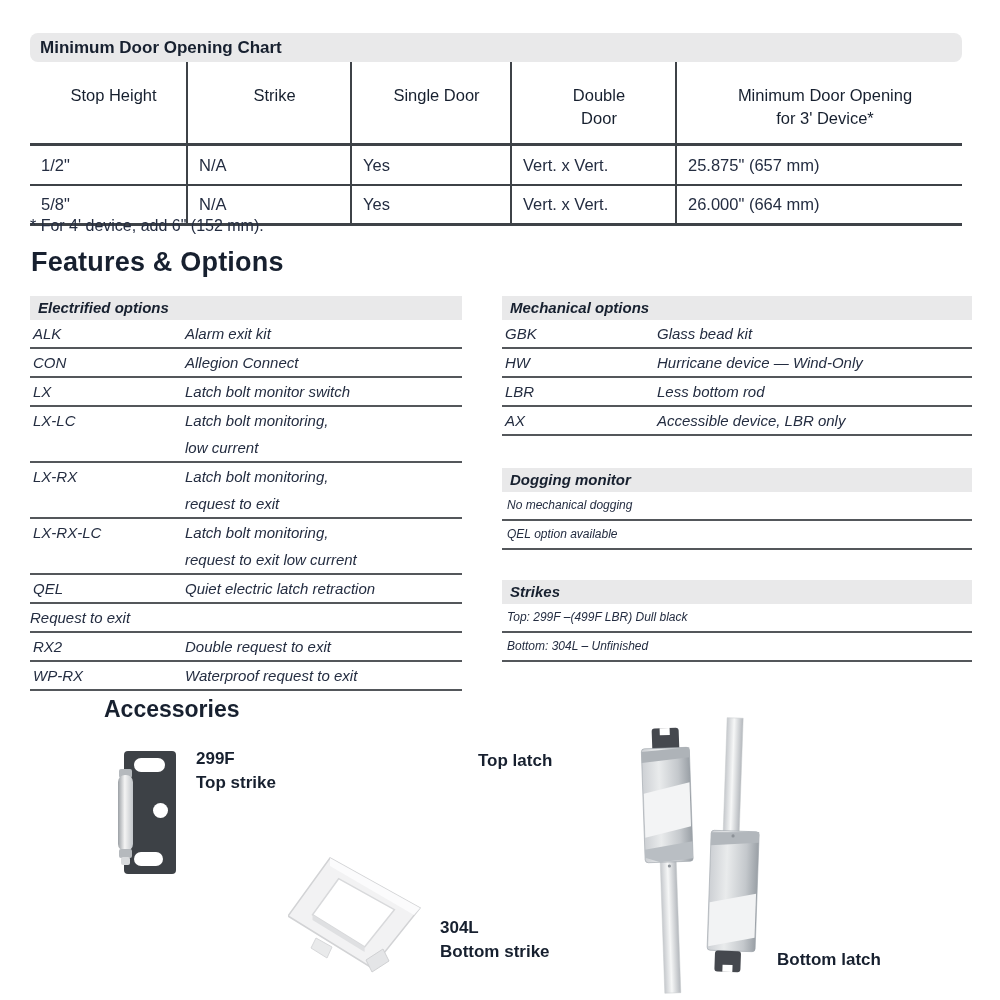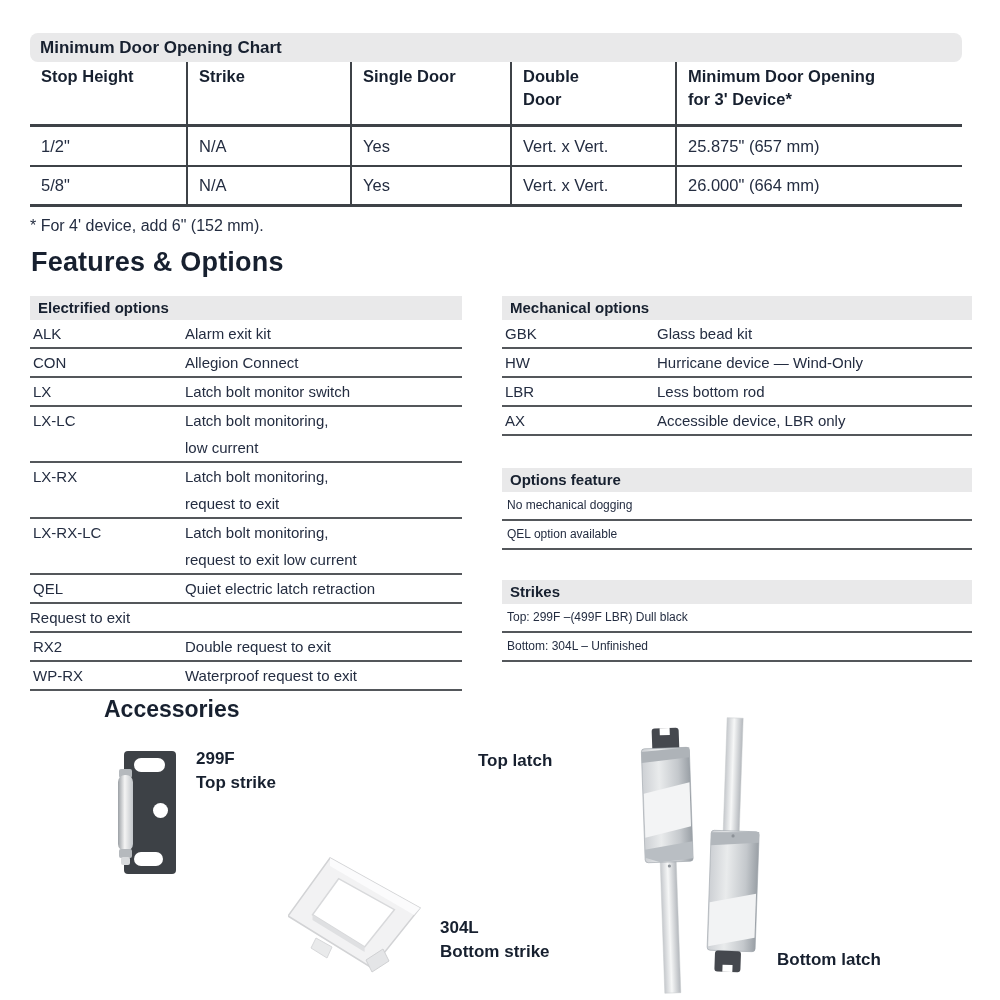--- a/index.html
+++ b/index.html
@@ -19,34 +19,34 @@
   
   .chart{position:absolute;left:30px;top:33px;width:932px;}
   .chart-title{
     background:var(--bar);height:29px;line-height:29px;padding-left:10px;
     font-size:17px;font-weight:bold;color:var(--navy-dark);border-radius:8px;
   }
   .tbl{display:grid;grid-template-columns:158px 164px 160px 165px 1fr;}
   .tbl > div{border-right:2px solid var(--bd);padding:7px 0 7px 11px;font-size:16.5px;}
   .tbl > .c5{border-right:none;}
   .tbl > .th{
-    min-height:52px;font-weight:bold;color:var(--navy-dark);
-    border-bottom:3px solid var(--bd);line-height:23px;padding-top:3px;
+    min-height:52px;font-weight:normal;color:var(--navy-dark);
+    border-bottom:3px solid var(--bd);line-height:23px;padding-top:22px;text-align:center;
   }
   .tbl > .r1{border-bottom:2px solid var(--bd);height:24px;line-height:24px;}
   .tbl > .r2{border-bottom:3px solid var(--bd);height:23px;line-height:23px;}
 
   .footnote{position:absolute;left:30px;top:217px;font-size:16px;color:var(--navy);}
 
   
   .features-title{
     position:absolute;left:31px;top:247px;font-size:27px;font-weight:bold;
     color:var(--navy-dark);letter-spacing:.2px;
   }
-  .sec{position:absolute;}
+  .sec{position:absolute;font-style:italic;}
   .sec-left{left:30px;top:296px;width:432px;}
   .sec-mech{left:502px;top:296px;width:470px;}
   .sec-dog{left:502px;top:468px;width:470px;}
   .sec-str{left:502px;top:580px;width:470px;}
   .sec-bar{
     background:var(--bar);height:24px;line-height:24px;padding-left:8px;
     font-size:15px;font-weight:bold;color:var(--navy-dark);
   }
   .optrow{display:flex;border-bottom:2px solid var(--rule);}
   .optrow .code{width:152px;flex:0 0 152px;font-size:15px;line-height:27px;padding-left:3px;}
@@ -172,21 +172,21 @@
       <span class="code">LBR</span>
       <span class="desc pre">Less bottom rod</span>
     </div>
     <div class="optrow">
       <span class="code">AX</span>
       <span class="desc pre">Accessible device, LBR only</span>
     </div>
   </div>
 
   <div class="sec sec-dog">
-    <div class="sec-bar">Options feature</div>
+    <div class="sec-bar">Dogging monitor</div>
     <div class="listrow">No mechanical dogging</div>
     <div class="listrow">QEL option available</div>
   </div>
 
   <div class="sec sec-str">
     <div class="sec-bar">Strikes</div>
     <div class="listrow">Top: 299F –(499F LBR) Dull black</div>
     <div class="listrow">Bottom: 304L – Unfinished</div>
   </div>
 

